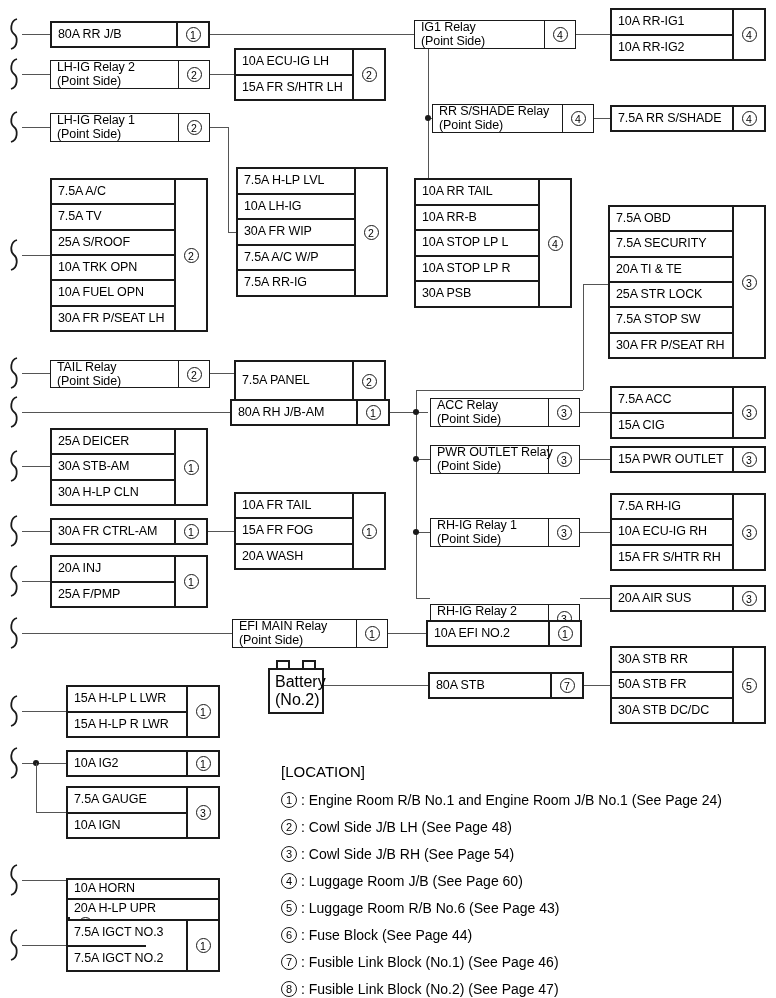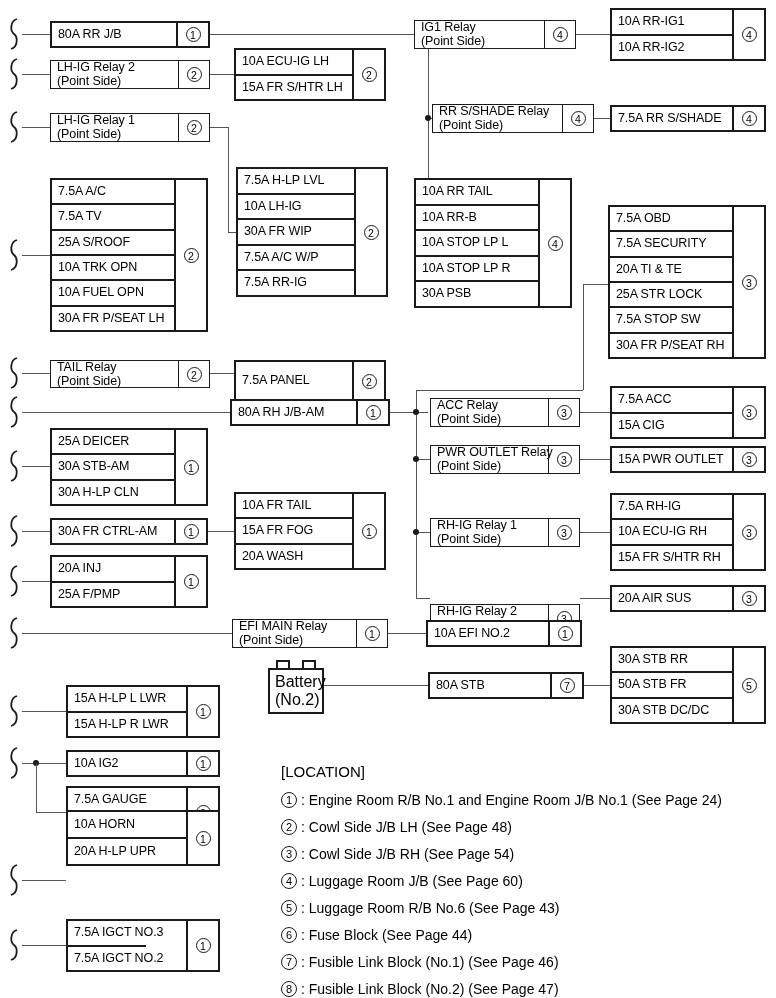--- a/index.html
+++ b/index.html
@@ -529,21 +529,21 @@
   <div class="blk" style="left:66px;top:786px;width:154px;height:53px;">
     <div class="rows">
       <div class="row">7.5A GAUGE</div>
       <div class="row">10A IGN</div>
     </div>
     <div class="loc">
         <span class="circ">3</span>
       </div>
   </div>
 
-  <div class="blk" style="left:66px;top:810px;width:154px;height:56px;">
+  <div class="blk" style="left:66px;top:878px;width:154px;height:56px;flex-direction:column;">
     <div class="rows">
       <div class="row">10A HORN</div>
       <div class="row">20A H-LP UPR</div>
     </div>
     <div class="loc">
         <span class="circ">1</span>
       </div>
   </div>
 
   <div class="blk" style="left:66px;top:919px;width:154px;height:53px;gap:40px;">

